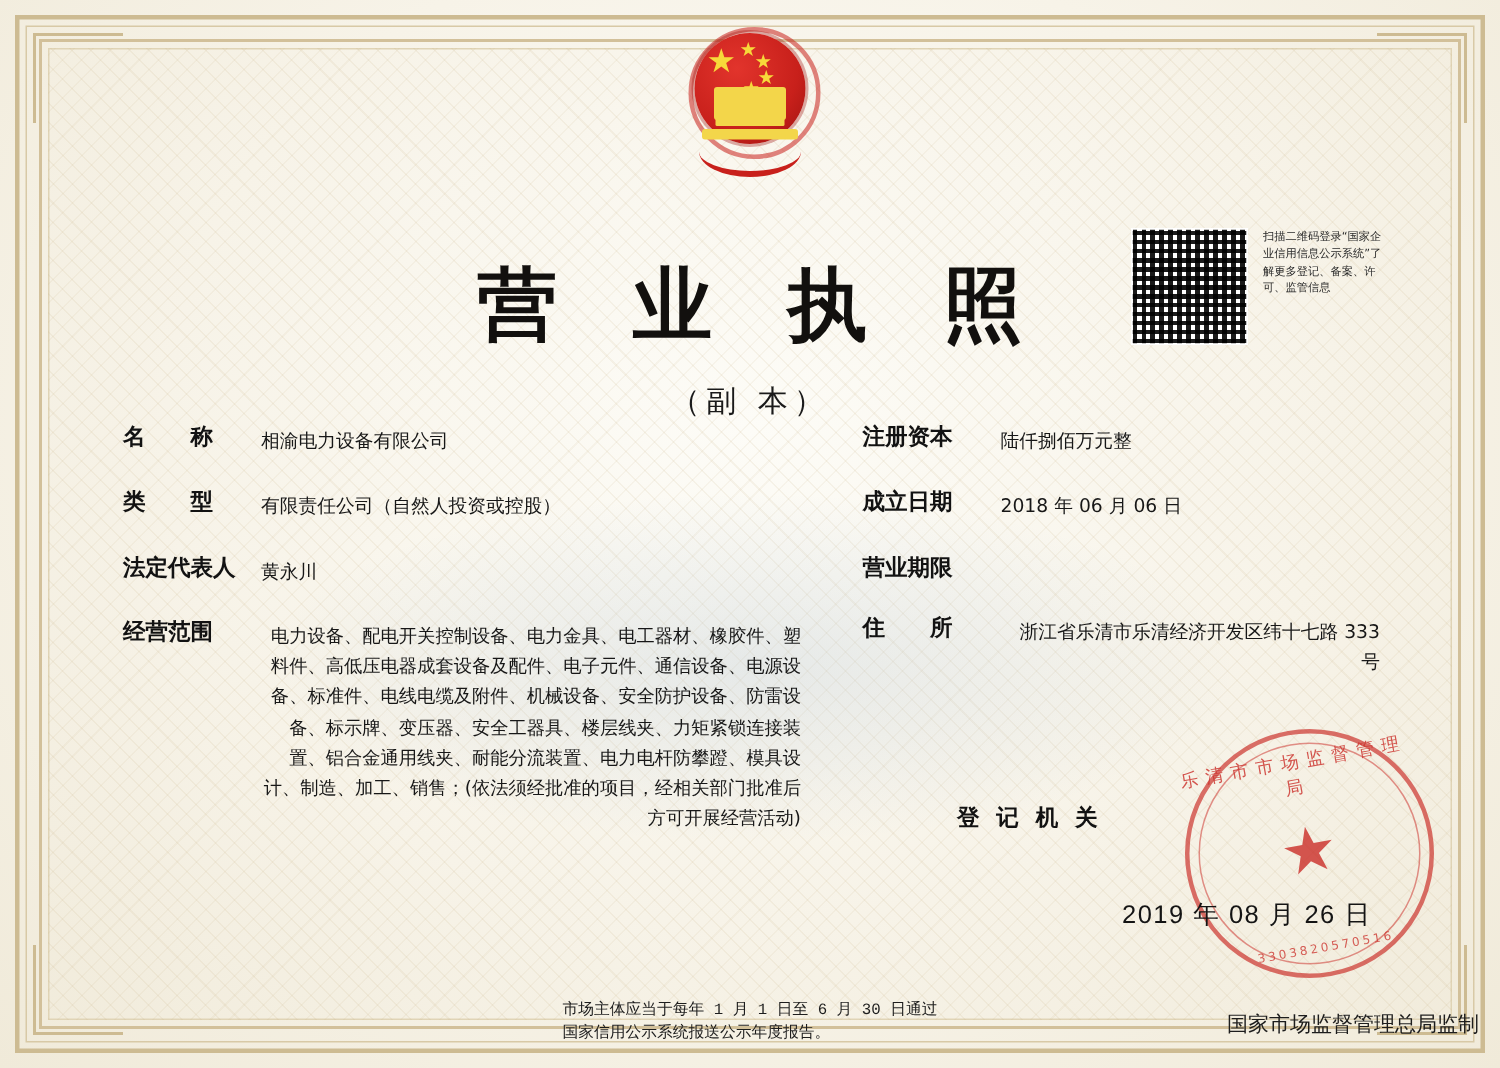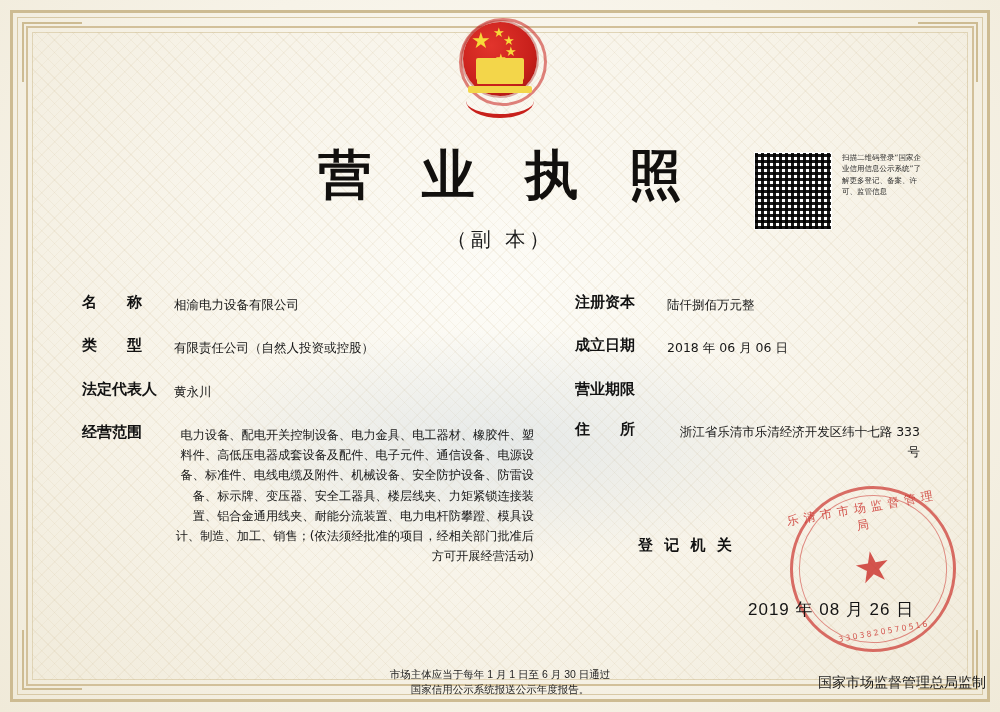--- a/index.html
+++ b/index.html
@@ -89,20 +89,21 @@
     position:absolute;left:12px;top:82px;width:68px;height:18px;
     border-bottom:4px solid #c8201b;border-radius:0 0 40px 40px/0 0 20px 20px;
   }
 
   
   .title-block{position:absolute;left:0;right:0;top:140px;text-align:center;}
   .title{
     font-family:"DejaVu Serif","Liberation Serif",serif;
     font-size:53px;letter-spacing:16px;font-weight:bold;color:#12100e;
     text-indent:16px;
+    margin-top:28px;
   }
   .subtitle{
     margin-top:14px;font-size:20px;letter-spacing:4px;color:#1a1a1a;
     font-family:"DejaVu Serif","Liberation Serif",serif;
   }
 
   
   .code-block{position:absolute;left:82px;top:160px;width:250px;}
   .code-label{
     font-size:15px;letter-spacing:6px;color:#141414;white-space:nowrap;
@@ -125,21 +126,21 @@
     border:1px solid #fff;
   }
   .qr-note{
     float:right;width:80px;font-size:7.5px;line-height:1.5;color:#2a2a2a;
     font-family:"DejaVu Sans",sans-serif;
   }
 
   
   .fields{position:absolute;left:82px;top:282px;width:470px;}
   .fields-right{position:absolute;left:575px;top:282px;width:345px;}
-  .row{display:flex;margin-bottom:21px;margin-top:11px;}
+  .row{display:flex;margin-bottom:21px;}
   .row .lbl{
     width:92px;flex:0 0 92px;font-size:15px;color:#121212;font-weight:bold;
     font-family:"DejaVu Serif","Liberation Serif",serif;
     display:flex;justify-content:space-between;
   }
   .row .val{
     font-size:12.5px;color:#171717;line-height:1.62;
     font-family:"DejaVu Sans",sans-serif;
     padding-top:2px;
     text-align:right;
@@ -184,22 +185,22 @@
   .footer{
     position:absolute;left:0;right:0;bottom:6px;height:40px;
     display:flex;align-items:center;
   }
   .footer .left{
     position:absolute;left:14px;bottom:14px;font-size:11px;color:#1d1d1d;
     font-family:"DejaVu Sans",sans-serif;
   }
   .footer .center{
     position:absolute;left:50%;transform:translateX(-50%);bottom:8px;
-    text-align:center;font-size:10.5px;line-height:1.5;color:#1d1d1d;
-    font-family:Liberation Sans, sans-serif;
+    font-size:10.5px;line-height:1.5;color:#1d1d1d;
+    font-family:Liberation Mono, monospace;
   }
   .footer .right{
     position:absolute;right:14px;bottom:14px;font-size:14px;color:#1d1d1d;
     font-family:"DejaVu Sans",sans-serif;
     margin-top:12px;
   }
 </style>
 </head>
 <body>
 

